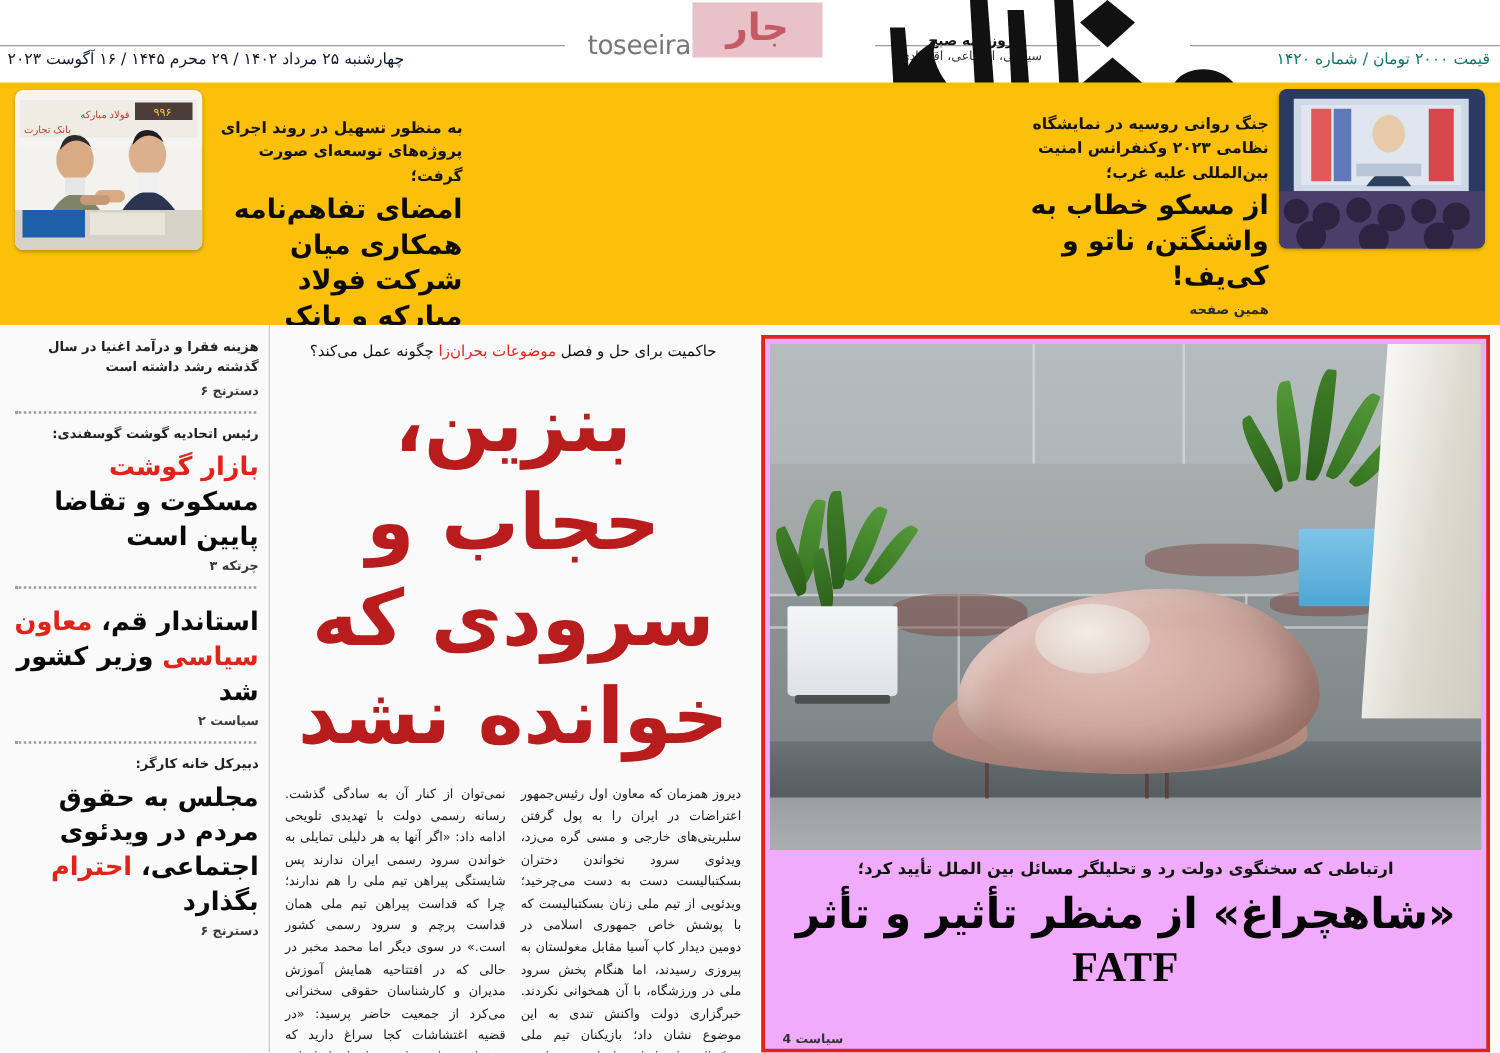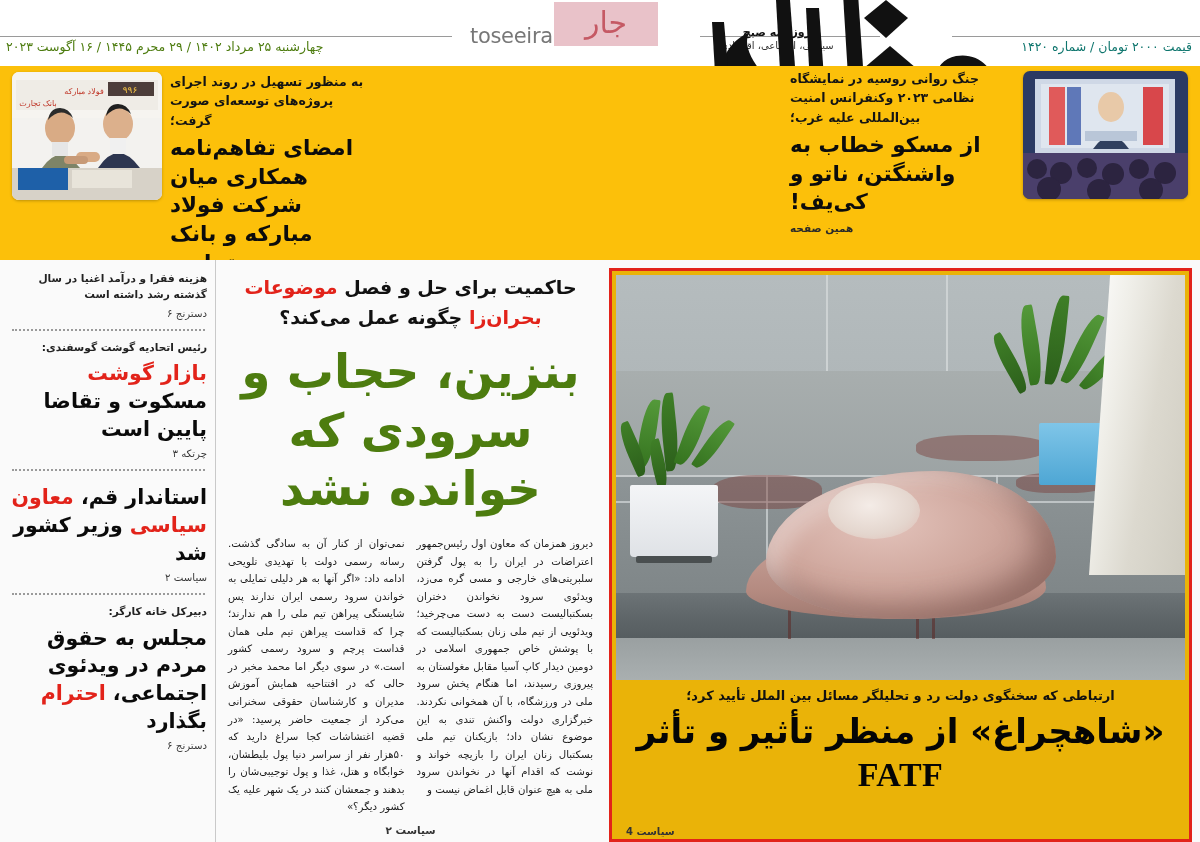--- a/index.html
+++ b/index.html
@@ -35,21 +35,21 @@
   }
   .rule-left  { left: 0;   width: 452px; }
   .rule-right { right: 0;  width: 248px; }
   .rule-mid   { left: 700px; width: 180px; }
 
   .date-line {
     position: absolute;
     top: 39px;
     left: 6px;
     font-size: 12.5px;
-    color: #4d7c0f;
+    color: #0f172a;
     letter-spacing: 0;
     white-space: nowrap;
     direction: rtl;
   }
   .price-line {
     position: absolute;
     top: 39px;
     right: 8px;
     font-size: 12.5px;
     color: #0f766e;
@@ -72,21 +72,21 @@
     left: 554px;
     width: 104px;
     height: 44px;
     background: #e9c2c9;
     display: flex;
     align-items: center;
     justify-content: center;
   }
   .kiosk-badge span {
     font-size: 30px;
-    font-weight: normal;
+    font-weight: bold;
     color: #b2222f;
     opacity: .65;
     transform: translateY(-2px);
   }
   .sub-title {
     position: absolute;
     top: 26px;
     left: 720px;
     text-align: center;
     line-height: 1.25;
@@ -119,22 +119,23 @@
     border-radius: 7px;
     overflow: hidden;
     box-shadow: 0 1px 3px rgba(0,0,0,.25);
   }
   .bp-left  { left: 12px;  top: 6px; width: 150px; height: 128px; }
   .bp-right { right: 12px; top: 5px; width: 165px; height: 128px; }
 
   .banner-text {
     position: absolute;
     direction: rtl;
-    text-align: left;
+    text-align: right;
     color: #111;
+    margin-top: 20px;
   }
   .bt-left  { left: 170px;  top: 6px;  width: 200px; }
   .bt-right { right: 185px; top: 3px; width: 225px; }
 
   .kicker {
     font-size: 12.5px;
     line-height: 1.55;
     font-weight: 600;
     color: #141414;
   }
@@ -163,21 +164,21 @@
   
   .col-photo {
     width: 595px;
     position: relative;
     padding: 8px 8px 0 4px;
   }
   .photo-frame {
     position: relative;
     border: 3px solid #e2231a;
     padding: 4px;
-    background: #eab308;
+    background: #f0abfc;
     height: 100%;
   }
   .photo-box {
     position: relative;
     width: 100%;
     height: 405px;
     overflow: hidden;
     background: #b9bdbe;
   }
 
@@ -270,33 +271,33 @@
 
   
   .col-mid {
     width: 390px;
     position: relative;
     padding: 12px 12px 0 12px;
     border-left: 1px solid #c9c9c9;
   }
   .mid-kicker {
     text-align: center;
-    font-size: 19px;
-    font-weight: 700;
+    font-size: 12px;
+    font-weight: 400;
     line-height: 1.6;
     color: #111;
   }
   .hl-red { color: #e2231a; }
   .main-head {
     margin-top: 10px;
     text-align: center;
-    font-size: 47px;
+    font-size: 62px;
     font-weight: bold;
     line-height: 1.25;
-    color: #4d7c0f;
+    color: #b91c1c;
     letter-spacing: -0.5px;
   }
   .mid-body {
     margin-top: 16px;
     display: flex;
     gap: 12px;
     direction: rtl;
   }
   .mid-col {
     flex: 1;
@@ -341,21 +342,21 @@
   .side-head {
     margin-top: 5px;
     font-size: 20.5px;
     font-weight: bold;
     line-height: 1.35;
     color: #0a0a0a;
   }
   .side-ref {
     margin-top: 5px;
     font-size: 10.2px;
-    font-weight: normal;
+    font-weight: bold;
     color: #3a3a3a;
   }
   .side-sep {
     border-top: 2px dotted #9a9a9a;
     margin: 6px 2px;
     height: 0;
   }
 </style>
 </head>
 <body>

